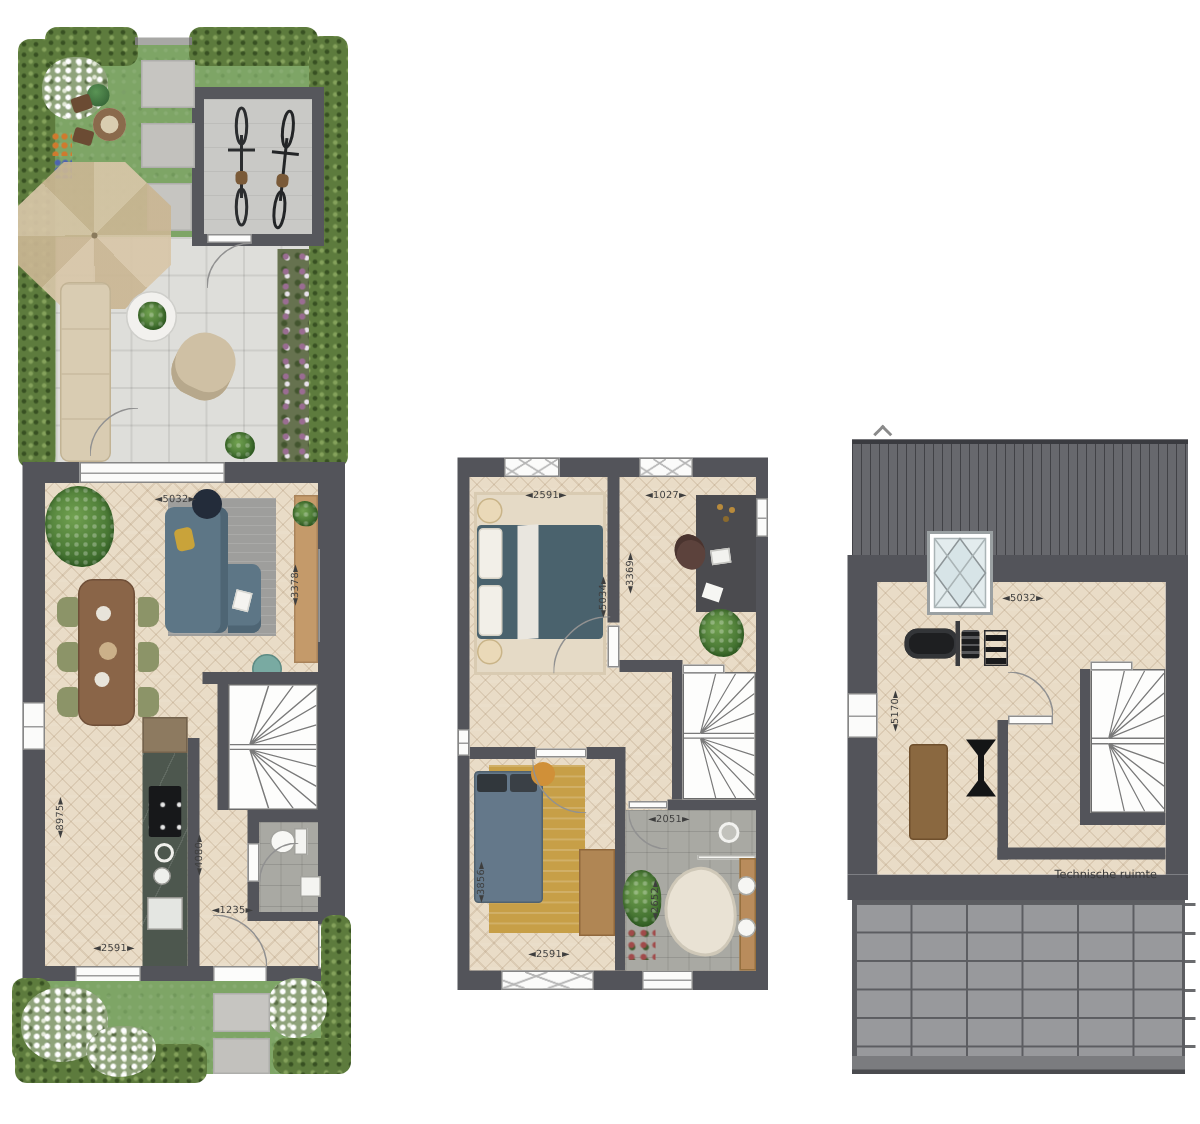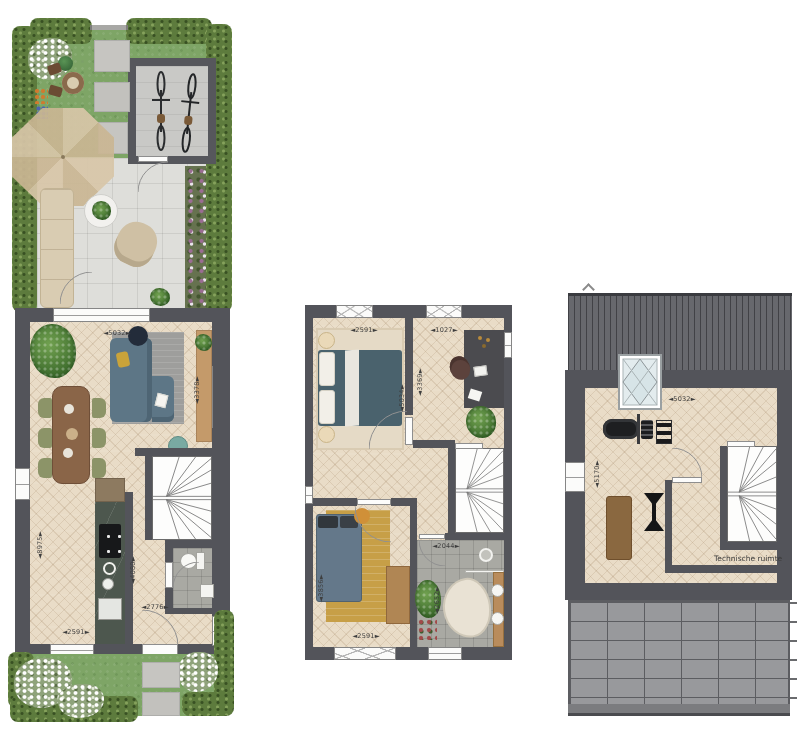--- a/index.html
+++ b/index.html
@@ -204,21 +204,21 @@
   <svg class="door-arc" style="left:142px;top:610px;" width="36" height="36" viewBox="0 0 36 36">
       <path d="M0 0 A36 36 0 0 1 36 36"></path>
     </svg>
   <div class="win" style="left:212px;top:616px;width:18px;height:30px;"></div>
   <div class="win" style="left:50px;top:644px;width:44px;height:12px;"></div>
 
   <div class="dim" style="left:117px;top:333px;">◄5032►</div>
   <div class="dim v" style="left:197px;top:390px;">◄3378►</div>
   <div class="dim v" style="left:40px;top:545px;">◄8975►</div>
   <div class="dim v" style="left:133px;top:570px;">◄4080►</div>
-  <div class="dim" style="left:155px;top:607px;">◄2776►</div>
+  <div class="dim" style="left:155px;top:607px;">◄1235►</div>
   <div class="dim" style="left:76px;top:632px;">◄2591►</div>
 
   <div class="grass" style="left:20px;top:654px;width:198px;height:62px;"></div>
   <div class="hedge" style="left:8px;top:652px;width:26px;height:56px;"></div>
   <div class="hedge" style="left:214px;top:610px;width:20px;height:98px;"></div>
   <div class="hedge" style="left:10px;top:696px;width:128px;height:26px;"></div>
   <div class="hedge" style="left:182px;top:692px;width:52px;height:24px;"></div>
   <div class="shrubw" style="left:14px;top:658px;width:58px;height:50px;"></div>
   <div class="shrubw" style="left:58px;top:684px;width:46px;height:34px;"></div>
   <div class="shrubw" style="left:178px;top:652px;width:40px;height:40px;"></div>
@@ -299,21 +299,21 @@
   <svg class="door-arc" style="left:419px;top:540px;" width="26" height="26" viewBox="0 0 26 26">
       <path d="M0 0 A26 26 0 0 0 26 26"></path>
     </svg>
 
   <div class="dim" style="left:364px;top:330px;">◄2591►</div>
   <div class="dim" style="left:444px;top:330px;">◄1027►</div>
   <div class="dim v" style="left:402px;top:398px;">◄5034►</div>
   <div class="dim v" style="left:420px;top:382px;">◄3369►</div>
   <div class="dim v" style="left:321px;top:588px;">◄3856►</div>
   <div class="dim" style="left:366px;top:636px;">◄2591►</div>
-  <div class="dim" style="left:446px;top:546px;">◄2044►</div>
+  <div class="dim" style="left:446px;top:546px;">◄2051►</div>
   <div class="dim v" style="left:437px;top:600px;">◄2652►</div>
 </section>
 
 <section>
   <div class="roofh" style="left:568px;top:293px;width:224px;height:80px;"></div>
   <div class="a" style="left:584px;top:285px;width:9px;height:9px;border-left:2px solid #8a8a8a;border-top:2px solid #8a8a8a;transform:rotate(45deg);"></div>
   <div class="wl" style="left:565px;top:370px;width:227px;height:18px;"></div>
   <div class="wl" style="left:565px;top:388px;width:20px;height:195px;"></div>
   <div class="wl" style="left:777px;top:388px;width:15px;height:195px;"></div>
   <div class="wl" style="left:565px;top:583px;width:227px;height:17px;"></div>
@@ -350,21 +350,21 @@
   <div class="stairs" style="left:727px;top:446px;width:50px;height:96px;">
     <svg viewBox="0 0 60 100" preserveAspectRatio="none">
         <g stroke="#7a7a7a" stroke-width="1" fill="none">
       <path d="M14 48 L60 2 M14 48 L60 16 M14 48 L60 32 M14 48 L60 48 M14 48 L44 0 M14 48 L27 0"></path>
       <path d="M14 52 L60 52 M14 52 L60 66 M14 52 L60 82 M14 52 L60 98 M14 52 L44 100 M14 52 L27 100"></path>
       <path d="M0 48 L14 48 M0 52 L14 52"></path>
         </g>
       </svg>
   </div>
   <div class="leaf" style="left:727px;top:441px;width:28px;height:6px;"></div>
-  <div class="roomlabel" style="left:703px;top:554px;margin-left:11px;">Technische ruimte</div>
+  <div class="roomlabel" style="left:703px;top:578px;">Technische ruimte</div>
 
   <div class="dim" style="left:682px;top:399px;">◄5032►</div>
   <div class="dim v" style="left:597px;top:474px;">◄5170►</div>
 
   <div class="panels" style="left:568px;top:600px;width:222px;height:108px;"></div>
   <div class="a" style="left:568px;top:704px;width:222px;height:12px;background:#7b7c7f;border-bottom:3px solid #4a4b4f;"></div>
   <div class="a" style="left:790px;top:602px;width:7px;height:106px;background:repeating-linear-gradient(180deg,#6a6b6e 0 2px,transparent 2px 19px);"></div>
 </section>
 
 </body></html>

